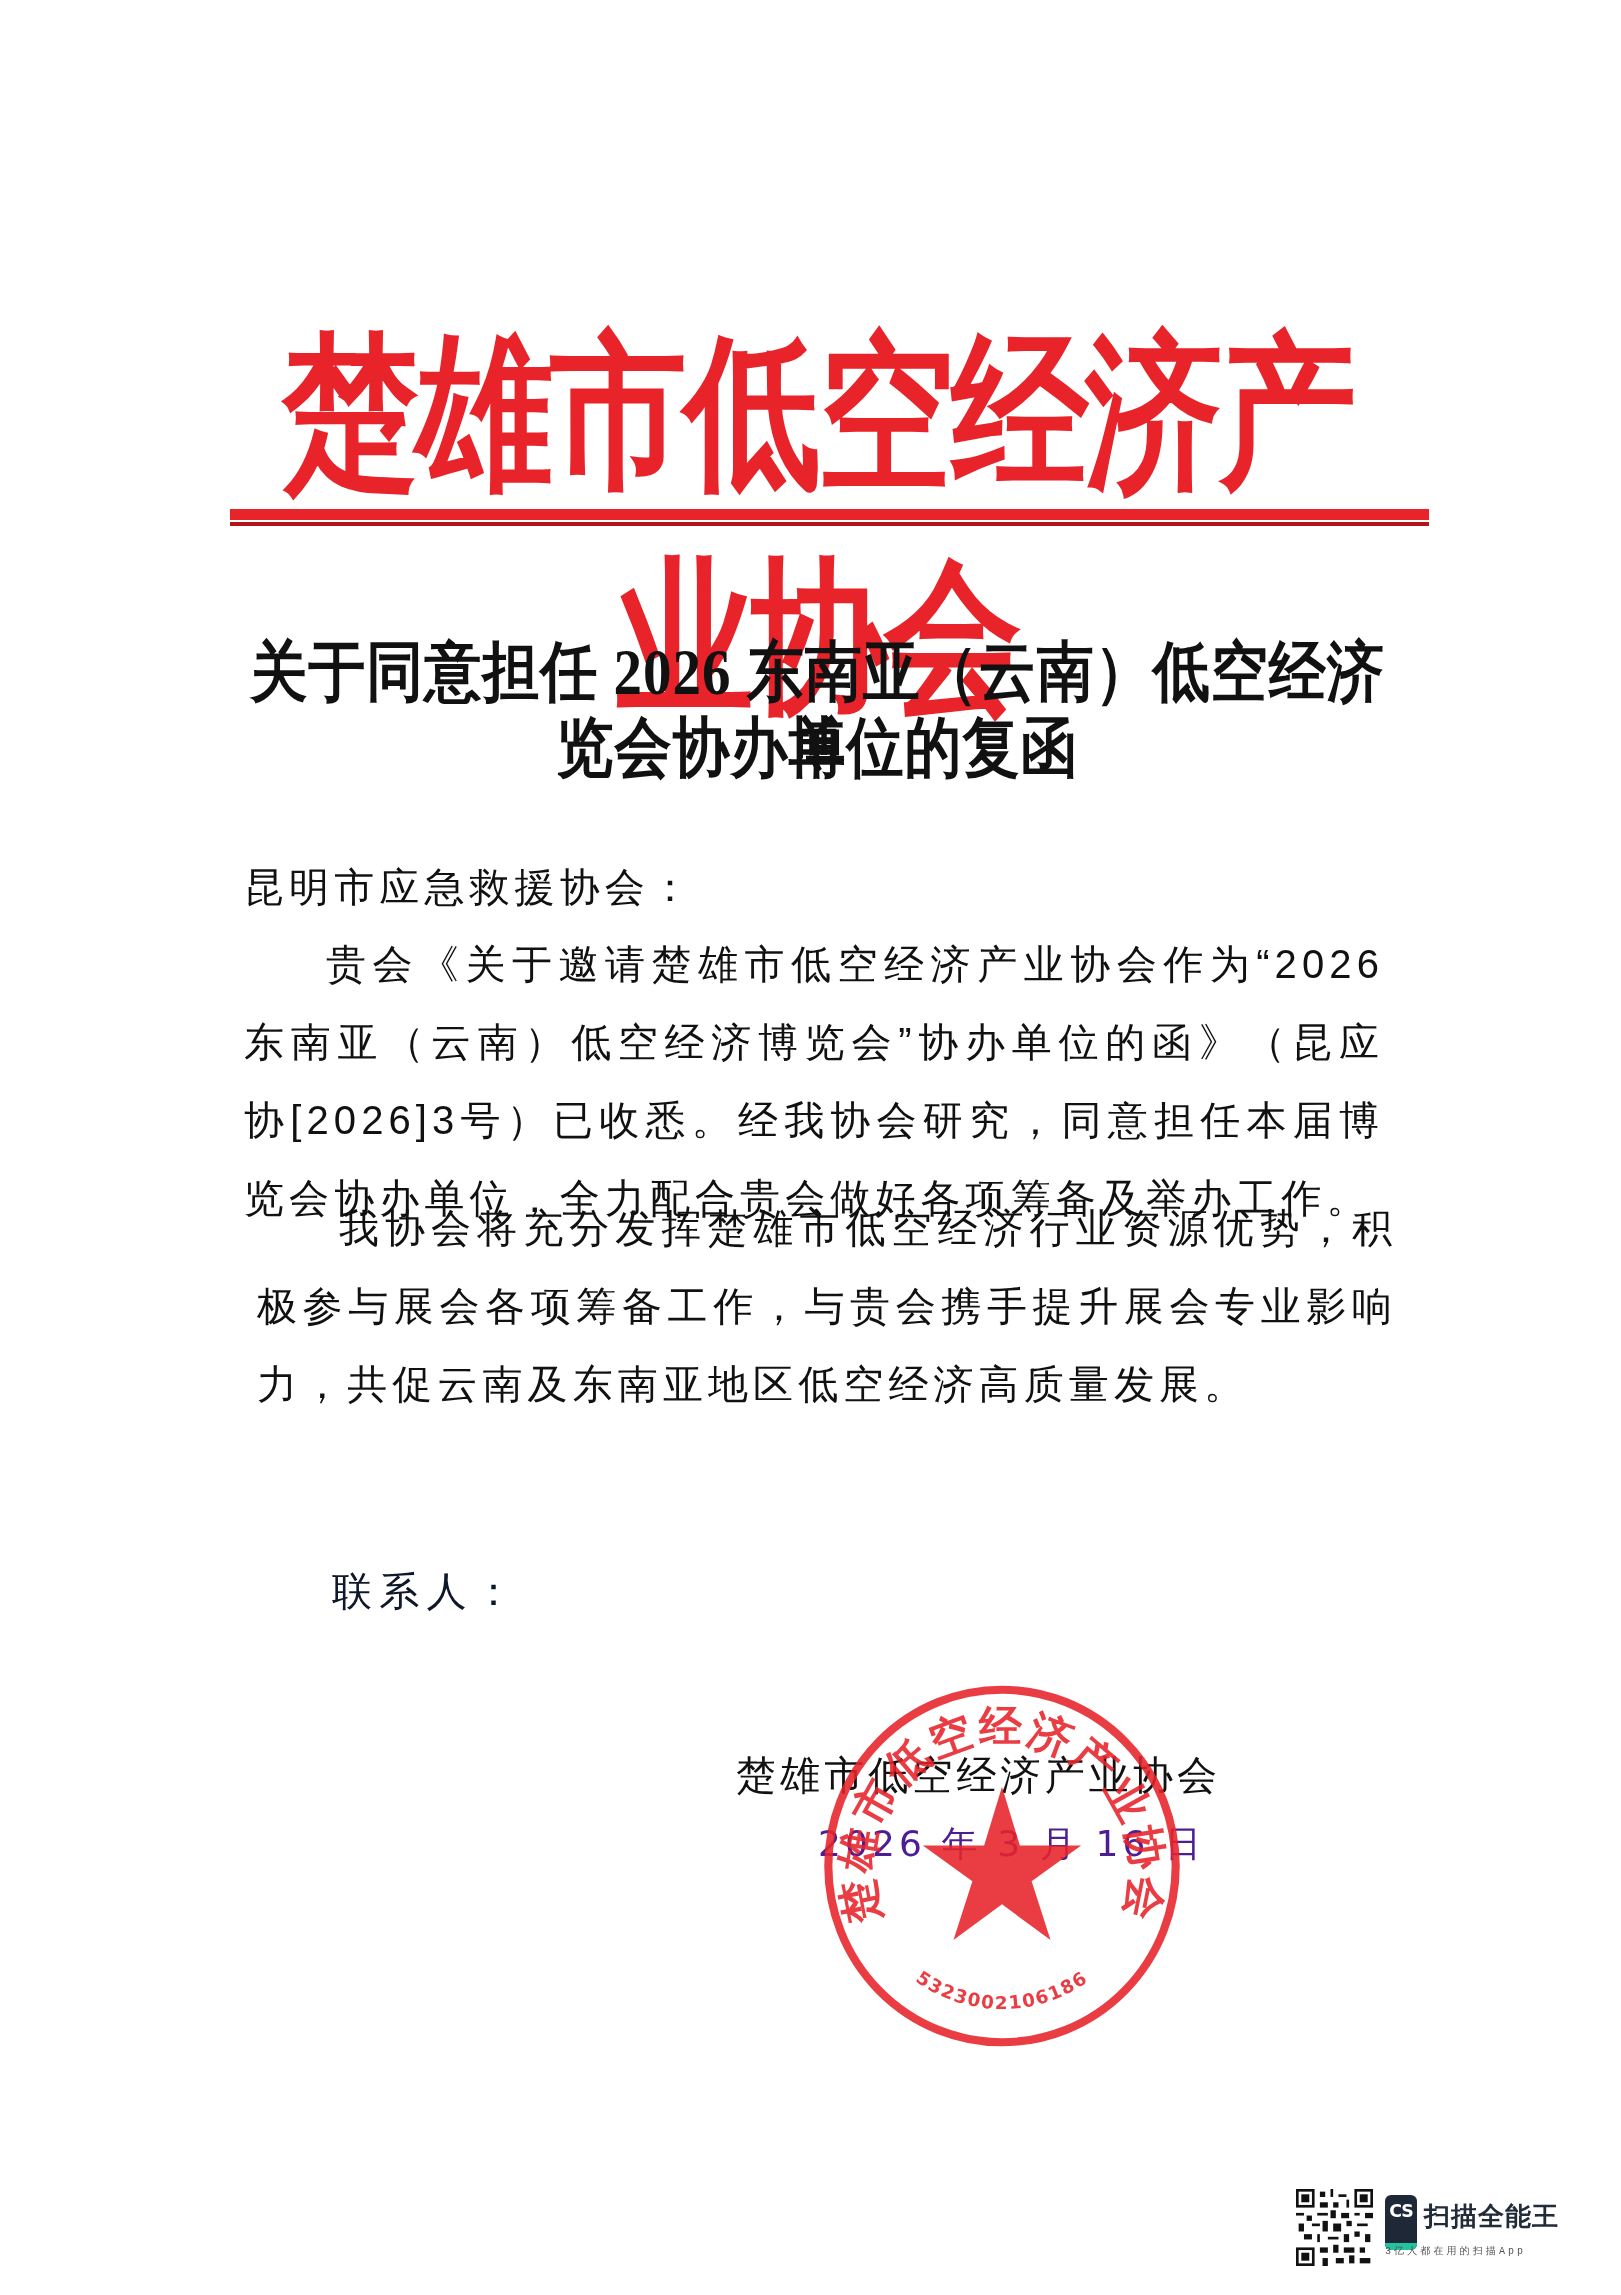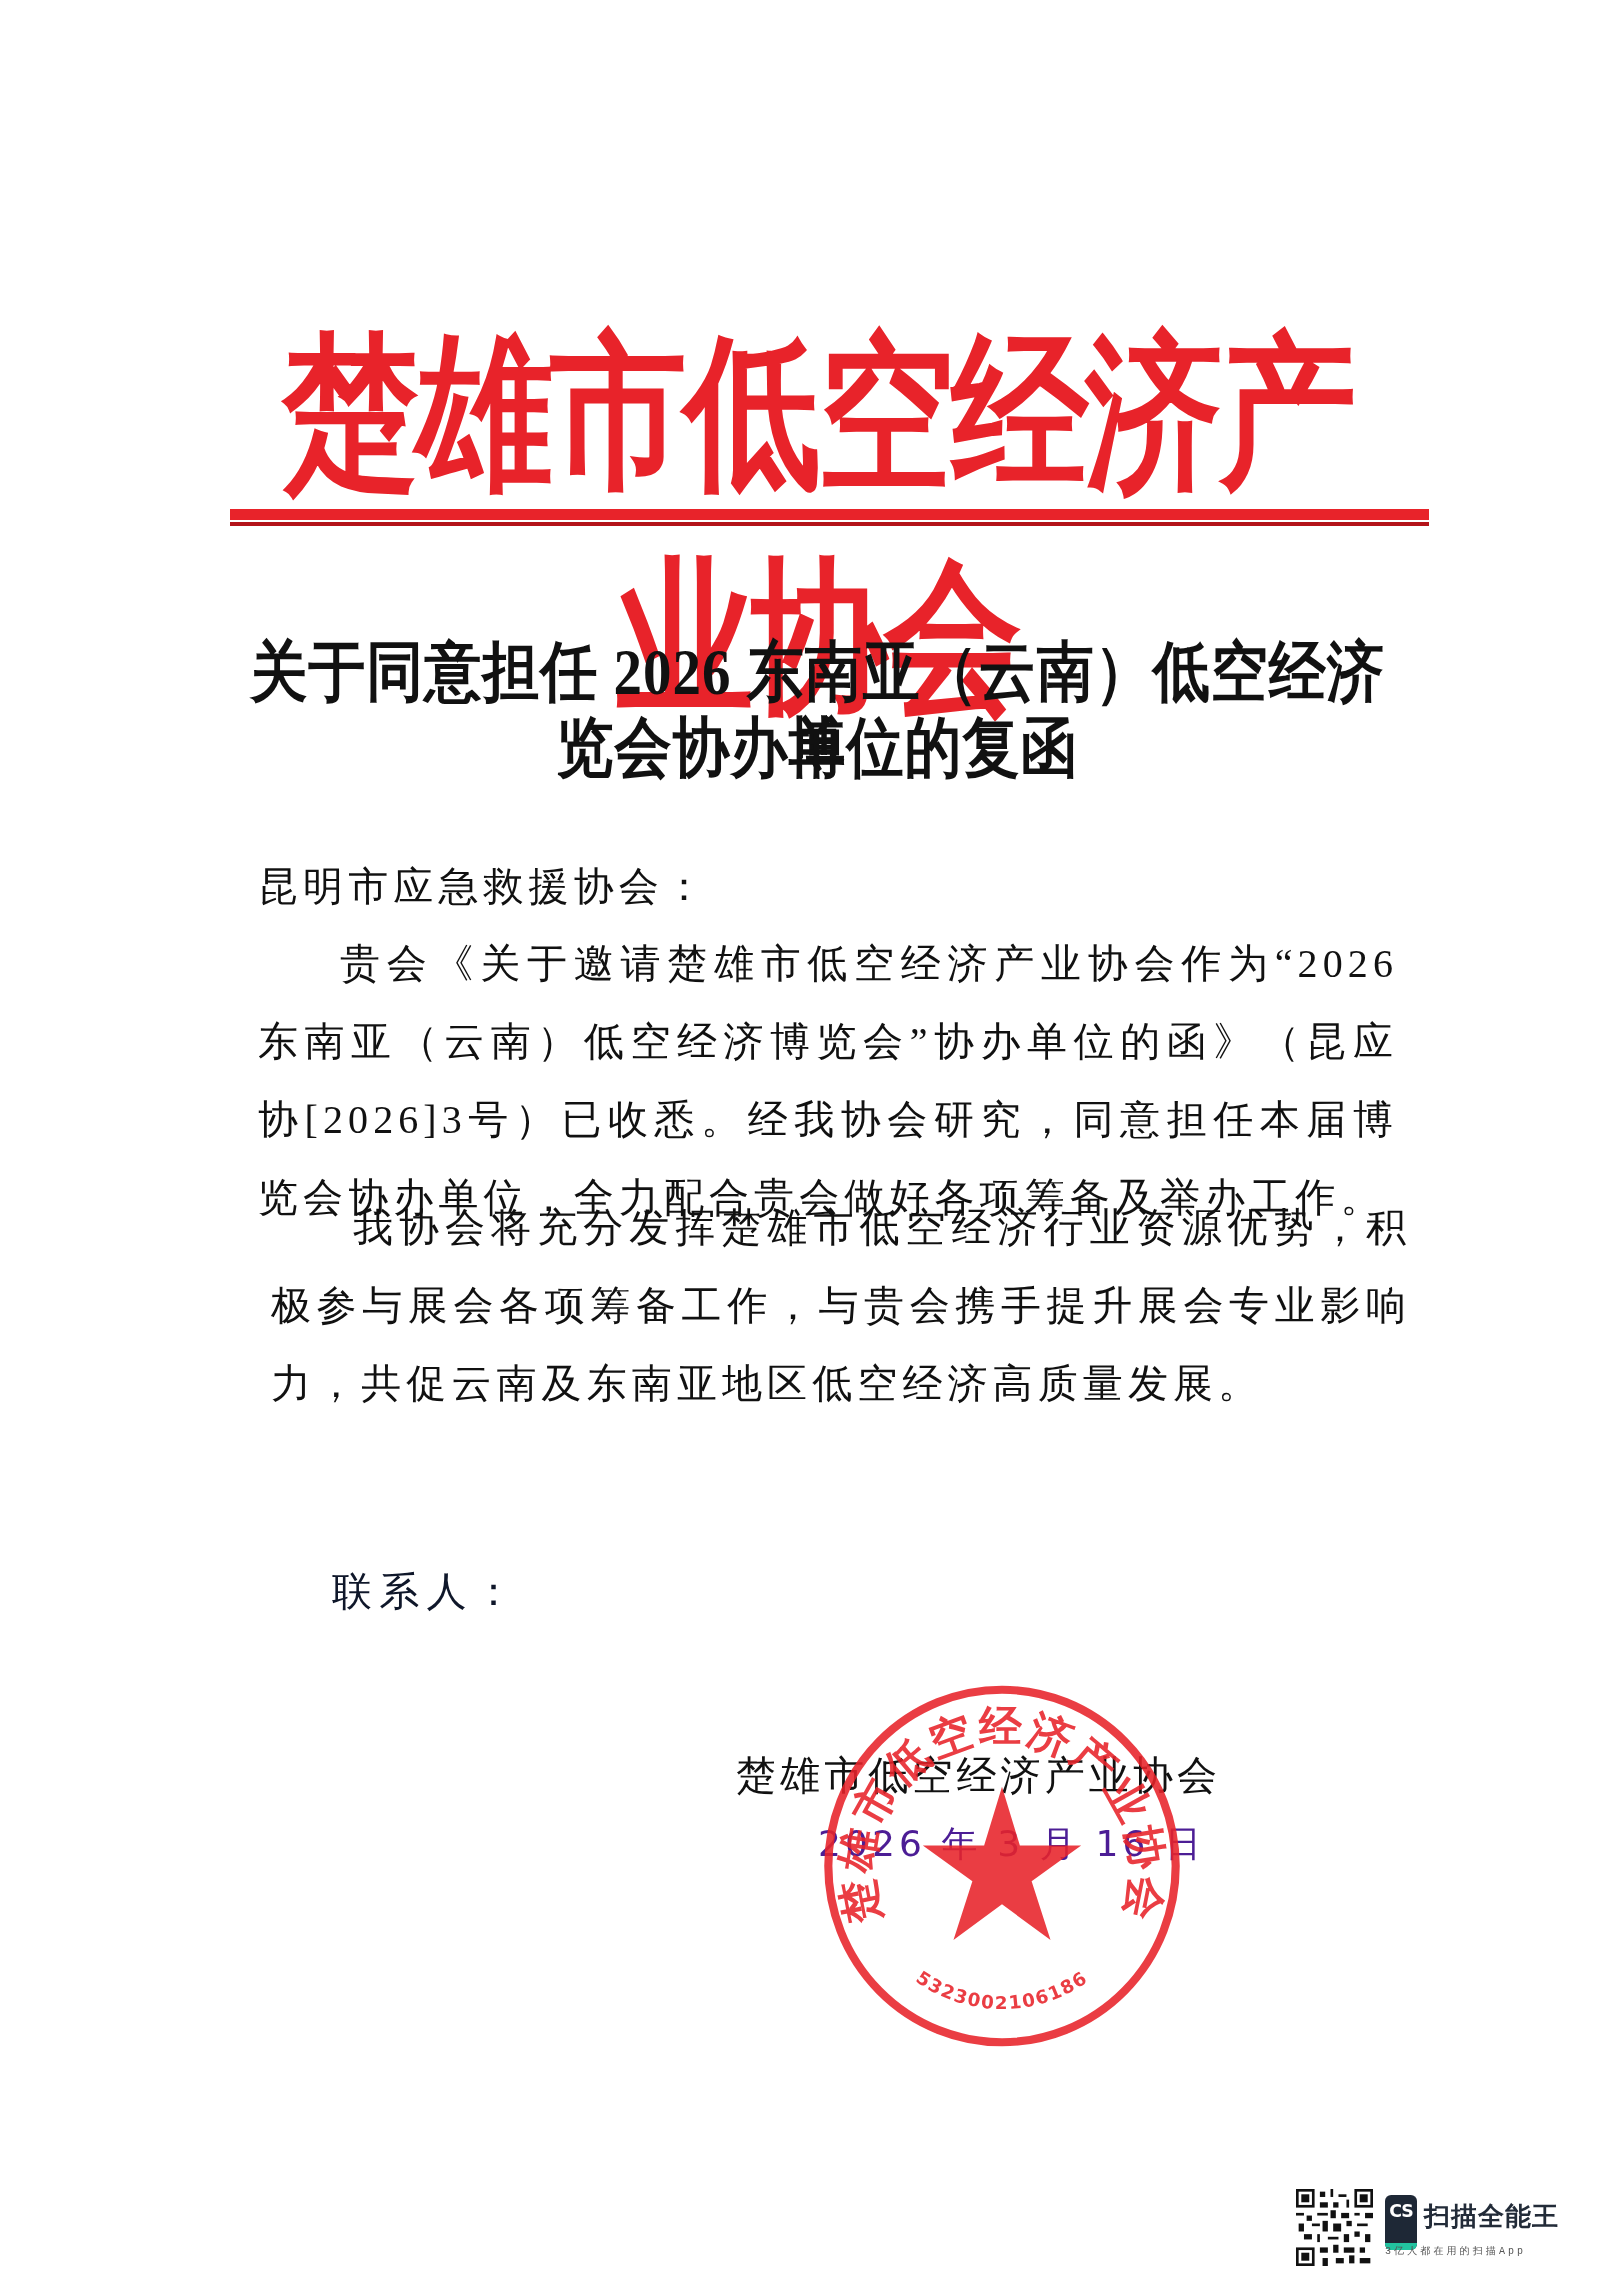--- a/index.html
+++ b/index.html
@@ -15,22 +15,22 @@
   .rule-thin { position: absolute; left: 230px; top: 522px; width: 1199px; height: 3.6px; background: #b4141a; }
   .title {
     position: absolute; left: 240px; width: 1155px; text-align: center;
     font-family: "Liberation Serif", "DejaVu Serif", serif; font-weight: bold;
     font-size: 57px; color: #111; line-height: 66px; letter-spacing: 1px;
     transform: scaleY(1.15); transform-origin: center top;
   }
   .title.l1 { top: 634px; }
   .title.l2 { top: 710px; }
   .body-text {
-    position: absolute; left: 258px; width: 1140px;
-    font-family: Liberation Serif, serif; font-size: 40px; color: #111;
+    position: absolute; left: 244px; width: 1140px;
+    font-family: Liberation Sans, sans-serif; font-size: 40px; color: #111;
     line-height: 78px; letter-spacing: 5.1px;
   }
   .addressee { top: 848px; }
   .para { text-indent: 82px; text-align: justify; text-align-last: left; }
   .p1 { top: 925px; }
   .p2 { top: 1189px; margin-left: 13px; }
   .p3 { top: 1375px; }
   .contact { position: absolute; left: 332px; top: 1564px; font-family: "DejaVu Serif", "Liberation Serif", serif; font-size: 40px; color: #0f172a; letter-spacing: 7.2px; }
   .sig-org { position: absolute; left: 736px; top: 1748px; font-family: "DejaVu Sans", "Liberation Sans", sans-serif; font-size: 40px; color: #111; letter-spacing: 4.1px; z-index: 3; }
   .sig-date { position: absolute; left: 818px; top: 1820px; font-family: "DejaVu Sans", "Liberation Sans", sans-serif; font-size: 36px; color: #4c1d95; letter-spacing: 4.1px; z-index: 3; }

